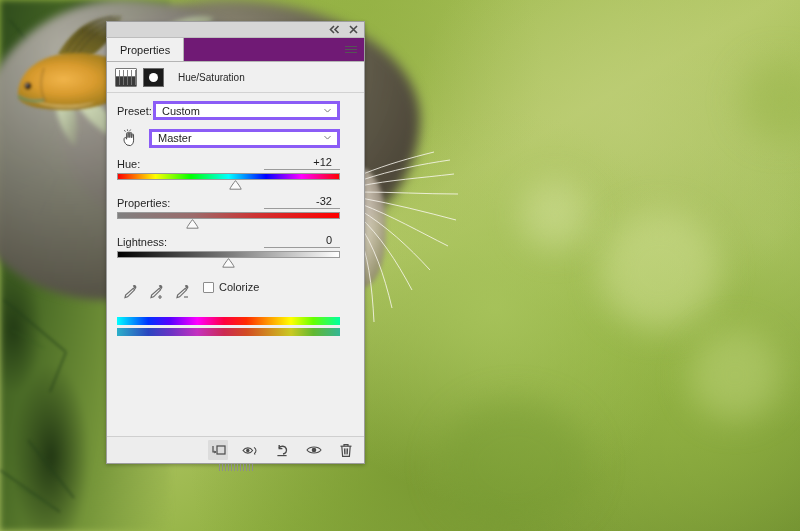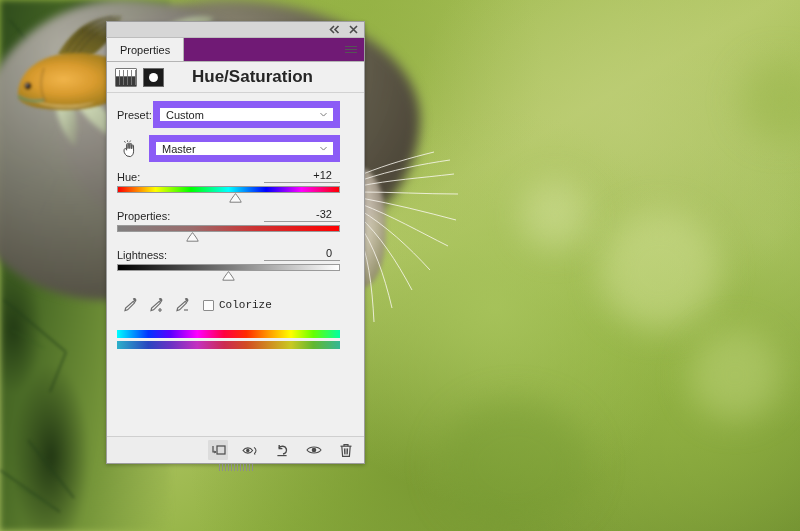--- a/index.html
+++ b/index.html
@@ -148,32 +148,32 @@
   #adj-icon::after {
     content:""; position:absolute; top:1px; bottom:1px; left:0; right:0;
     background: repeating-linear-gradient(90deg, transparent 0 3px, rgba(120,120,120,0.9) 3px 4px);
   }
   #mask-thumb {
     width: 21px; height: 19px;
     background: #1b1b1b; border: 1px solid #6d6d6d;
     display:flex; align-items:center; justify-content:center;
   }
   #mask-thumb .dot { width: 9px; height: 9px; background: #fff; border-radius: 50%; }
-  #adj-title { font-weight: bold; font-size: 17px; color: #262626; margin-left: 22px; }
+  #adj-title { font-weight: normal; font-size: 10px; color: #262626; margin-left: 8px; }
 
   
   #panel-body { flex: 1; padding: 8px 24px 0 10px; overflow: hidden; }
 
   .row { display: flex; align-items: center; margin-bottom: 7px; }
   .row-label { font-size: 11px; color: #262626; }
 
   #preset-row .row-label { width: 36px; }
   .select {
-    flex: 1; height: 27px;
-    background: #fff; border: 7px solid #8b5cf6;
+    flex: 1; height: 19px;
+    background: #fff; border: 3px solid #8b5cf6;
     display: flex; align-items: center;
     padding: 0 6px; font-size: 11px; color: #1d1d1d;
     position: relative;
   }
   .select .chev {
     position: absolute; right: 6px; top: 50%; transform: translateY(-60%);
     width: 7px; height: 4px;
   }
 
   #channel-row { }
@@ -205,21 +205,21 @@
     position: absolute; top: 7px;
     width: 13px; height: 10px; margin-left: -6.5px;
   }
   .thumb svg { display:block; }
 
   #hue-track   { background: linear-gradient(90deg,#fe0000 0%,#feff00 17%,#00ff00 33%,#00ffff 50%,#0000ff 67%,#ff00ff 83%,#fe0000 100%); }
   #sat-track   { background: linear-gradient(90deg,#808080 0%,#9b6b6b 34%,#c33 62%,#ff0000 100%); }
   #light-track { background: linear-gradient(90deg,#000000 0%,#7a7a7a 50%,#ffffff 100%); }
 
   
-  #dropper-row { display: flex; align-items: center; margin-top: 12px; margin-bottom: 14px; font-family: Liberation Mono, monospace; }
+  #dropper-row { display: flex; align-items: flex-start; margin-top: 12px; margin-bottom: 14px; }
   .dropper { width: 26px; height: 22px; display:flex; align-items:center; justify-content:center; }
   #colorize-wrap { display: flex; align-items: center; gap: 5px; margin-left: 8px; }
   #colorize-box {
     width: 11px; height: 11px; background: #fdfdfd;
     border: 1px solid #8c8c8c; border-radius: 1px;
   }
   #colorize-label { font-size: 11px; color: #262626; }
 
   
   #spectrum-wrap { margin-top: 2px; }

